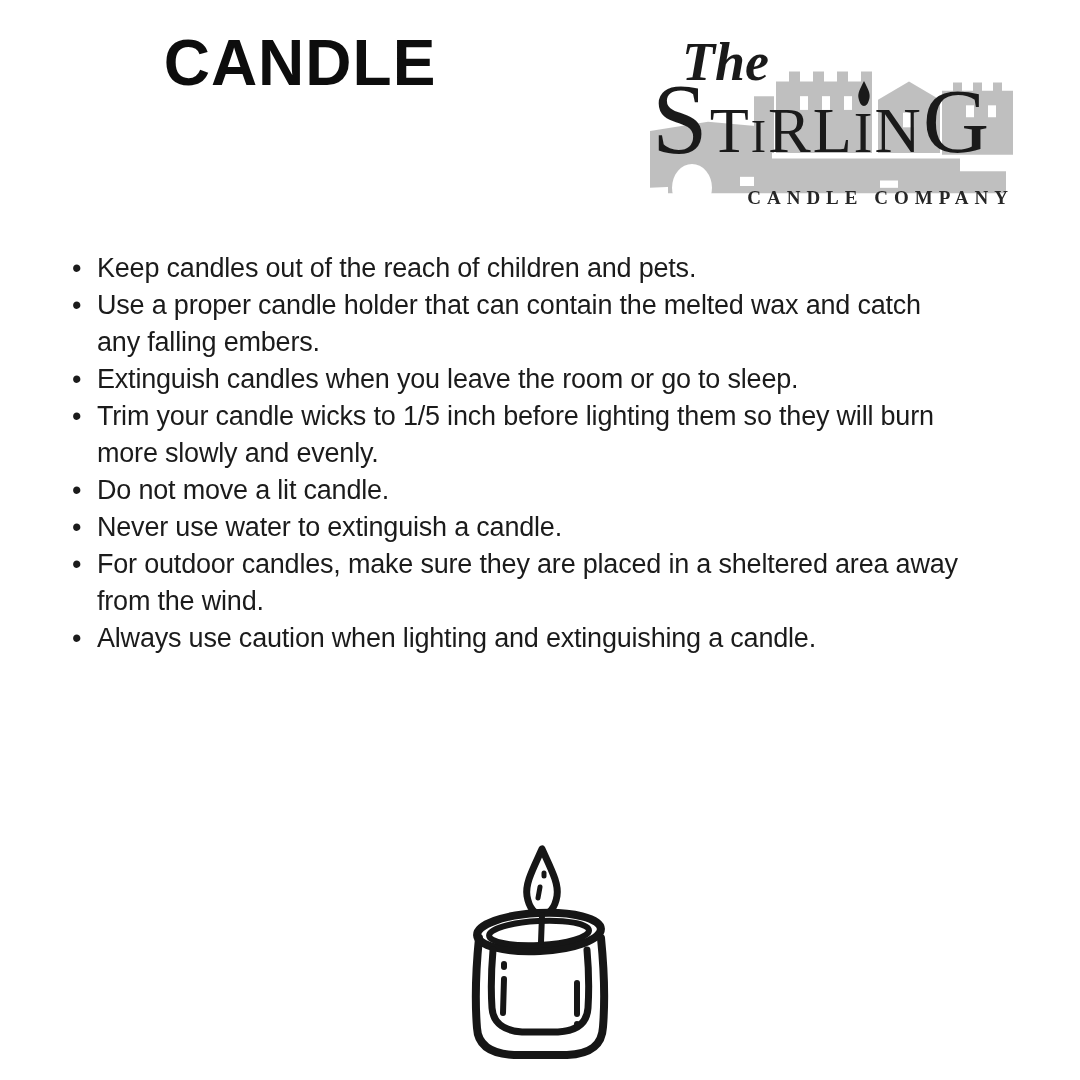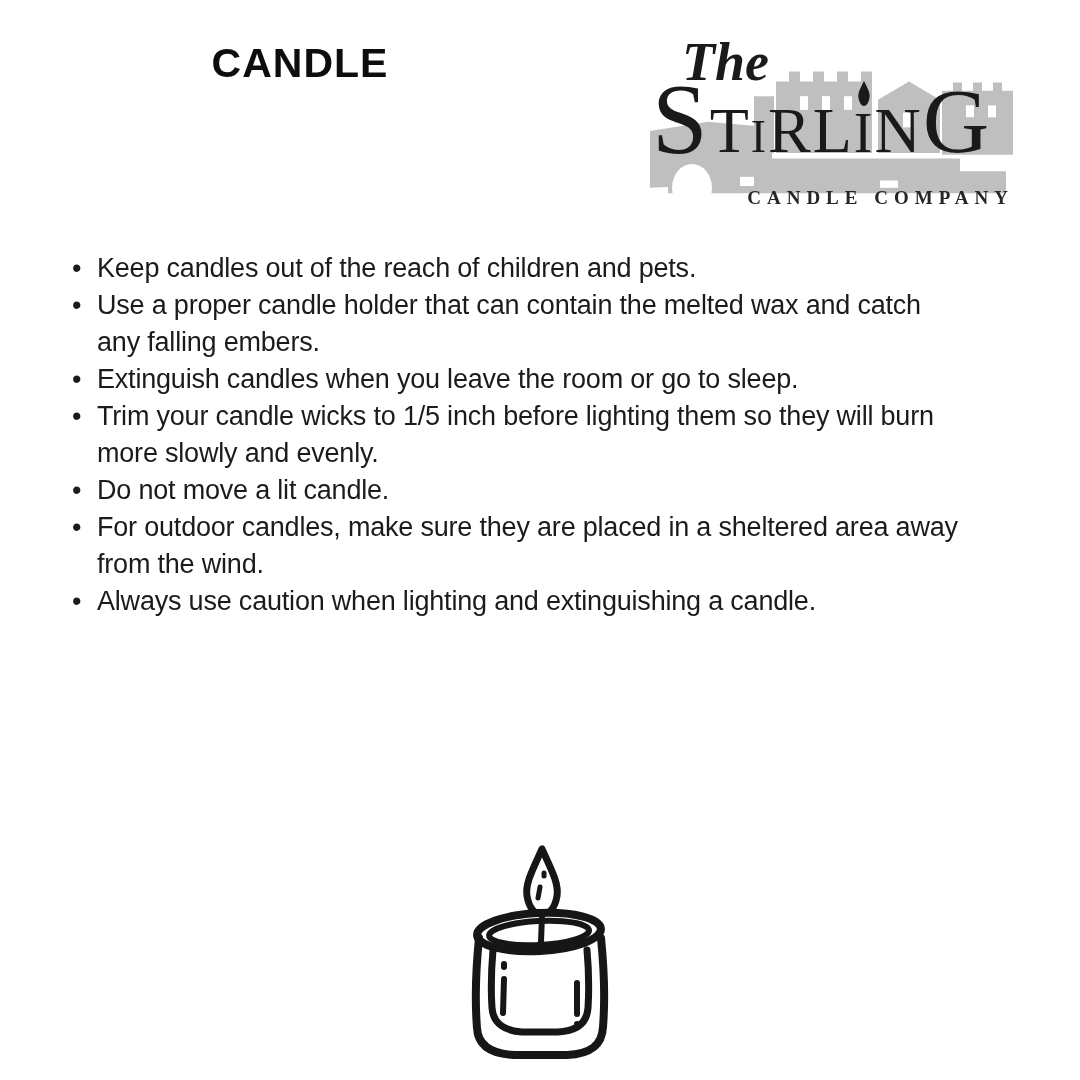--- a/index.html
+++ b/index.html
@@ -11,21 +11,21 @@
     color:var(--text,#161616);
     overflow:hidden;
     margin:0 auto;
   }
 
   
   .title-block{
     position:absolute;left:40px;top:22px;width:520px;
     text-align:center;
     font-weight:700;
-    font-size:41px;
+    font-size:64px;
     line-height:82px;
     letter-spacing:1px;
     color:#0d0d0d;
   }
 
   
   .logo{
     position:absolute;left:650px;top:18px;width:370px;height:185px;margin-top:17px;
   }
   .castle{
@@ -133,20 +133,21 @@
   </div>
 
   <ul class="care-list">
       <li>Keep candles out of the reach of children and pets.</li>
       <li>Use a proper candle holder that can contain the melted wax and catch
 any falling embers.</li>
       <li>Extinguish candles when you leave the room or go to sleep.</li>
       <li>Trim your candle wicks to 1/5 inch before lighting them so they will burn
 more slowly and evenly.</li>
       <li>Do not move a lit candle.</li>
+      <li>Never use water to extinguish a candle.</li>
       <li>For outdoor candles, make sure they are placed in a sheltered area away
 from the wind.</li>
       <li>Always use caution when lighting and extinguishing a candle.</li>
     </ul>
 
   <svg class="candle-art" viewBox="0 0 180 235" fill="none" stroke="#161616" stroke-linecap="round" stroke-linejoin="round">
 
     <path d="M90,11 C80,33 73,46 75,58 C77,70 83,77 90,77 C97,77 103,70 105,58 C107,46 100,33 90,11 Z" stroke-width="7" fill="#ffffff"></path>
     <path d="M92,35 L92,38" stroke-width="5"></path>
     <path d="M88,49 L86,60" stroke-width="5"></path>

